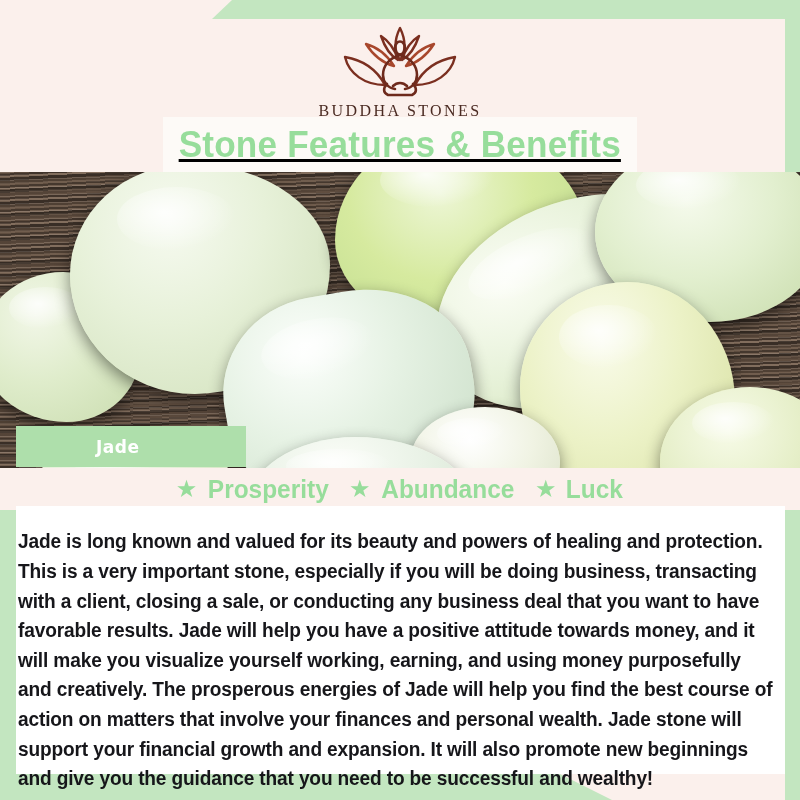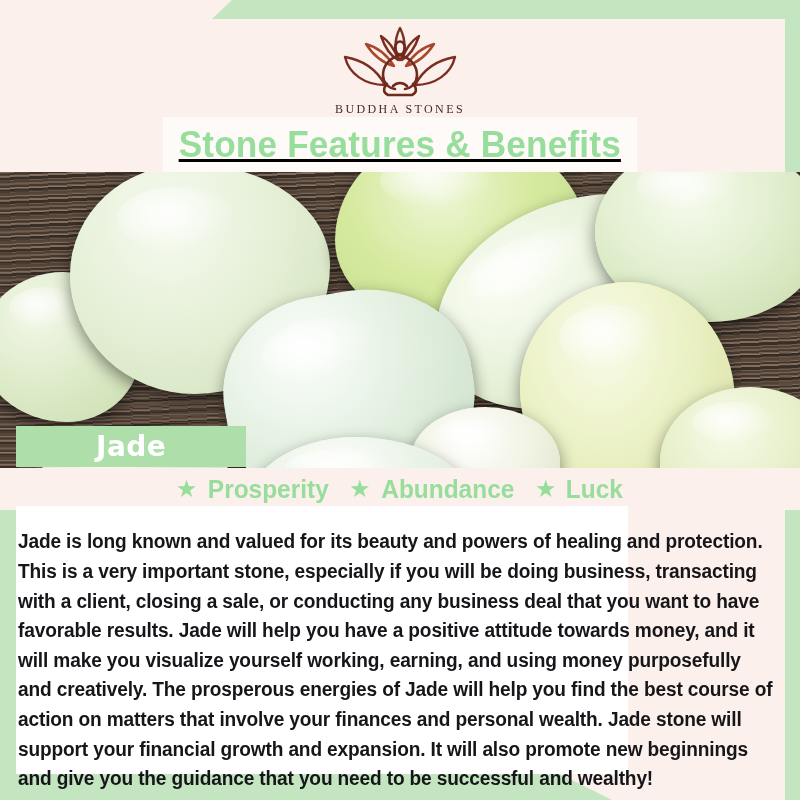--- a/index.html
+++ b/index.html
@@ -68,21 +68,21 @@
     text-align: center;
   }
   .logo-mark {
     display: block;
     margin: 0 auto;
   }
   .logo-wordmark {
     display: block;
     margin-top: 2px;
     font-family: "Liberation Serif", serif;
-    font-size: 12px;
+    font-size: 16px;
     letter-spacing: 2.4px;
     color: #4a2a22;
     font-weight: 400;
   }
 
   
   .title-banner {
     position: absolute;
     left: 163px;
     top: 117px;
@@ -165,21 +165,21 @@
     width: 230px;
     height: 41px;
     background: #aedfab;
     display: flex;
     align-items: center;
     z-index: 5;
   }
   .jade-label-text {
     margin-left: 80px;
     color: #ffffff;
-    font-size: 28px;
+    font-size: 17px;
     font-weight: bold;
     letter-spacing: 0.5px;
     font-family: "DejaVu Sans", sans-serif;
   }
 
   
   .benefits {
     position: absolute;
     left: 0;
     top: 468px;
@@ -210,21 +210,21 @@
     color: #97dd9b;
     transform: scaleX(0.94);
     white-space: nowrap;
   }
 
   
   .body-panel {
     position: absolute;
     left: 16px;
     top: 506px;
-    width: 612px;
+    width: 769px;
     height: 268px;
     background: #ffffff;
     z-index: 3;
   }
   .body-text {
     position: absolute;
     left: 2px;
     top: 2px;
     width: 766px;
     font-family: "Liberation Sans Narrow", "Liberation Sans", sans-serif;

